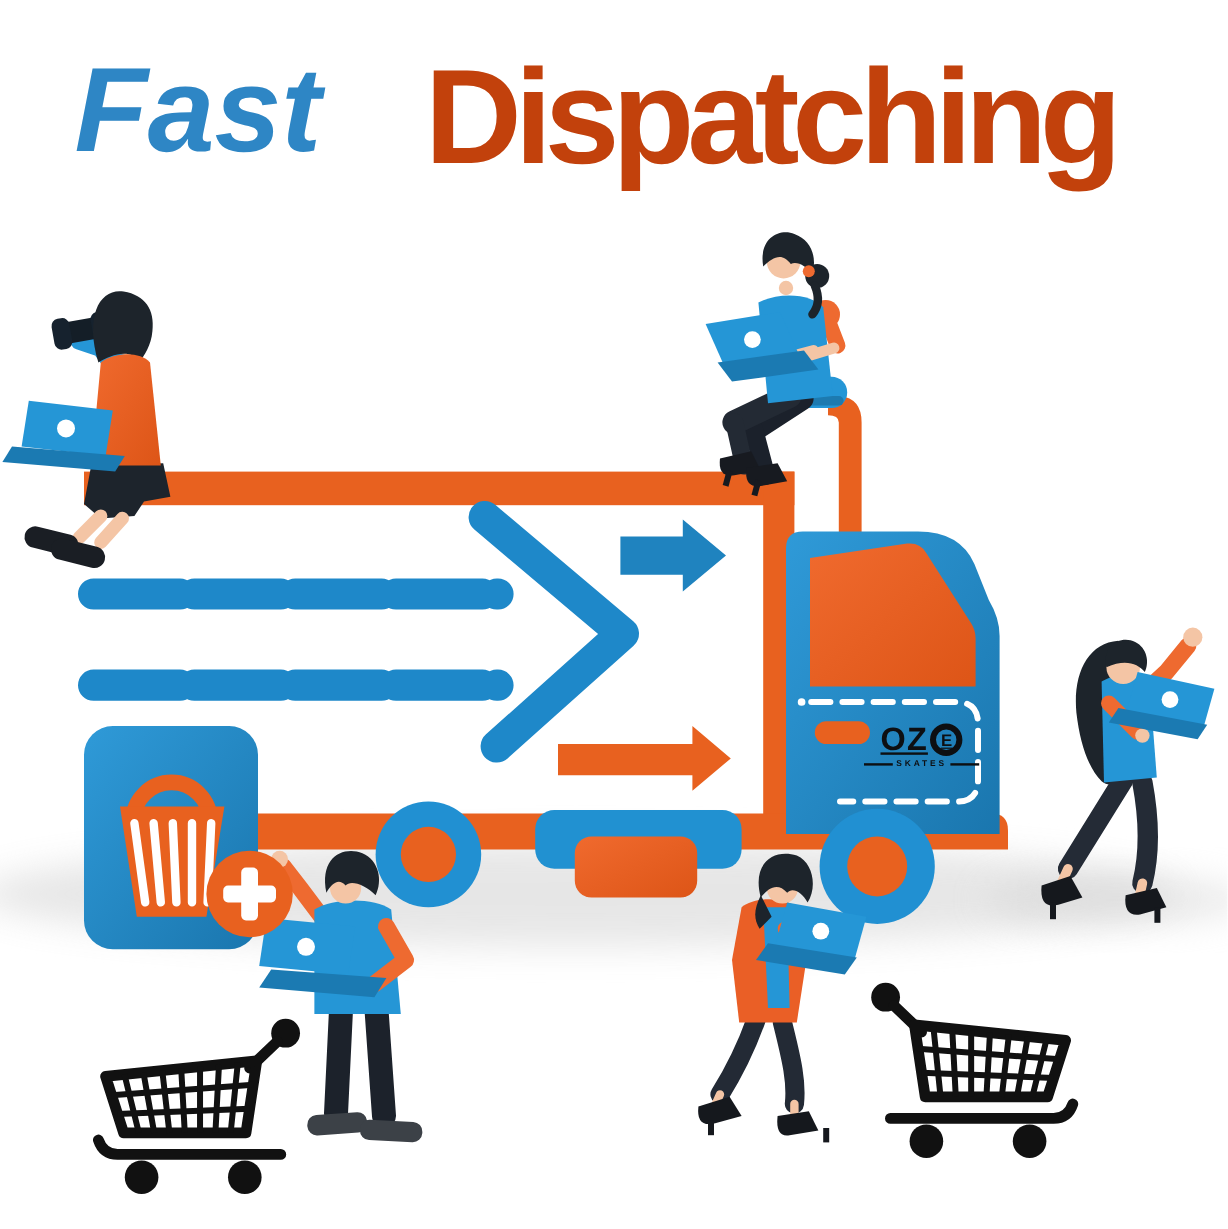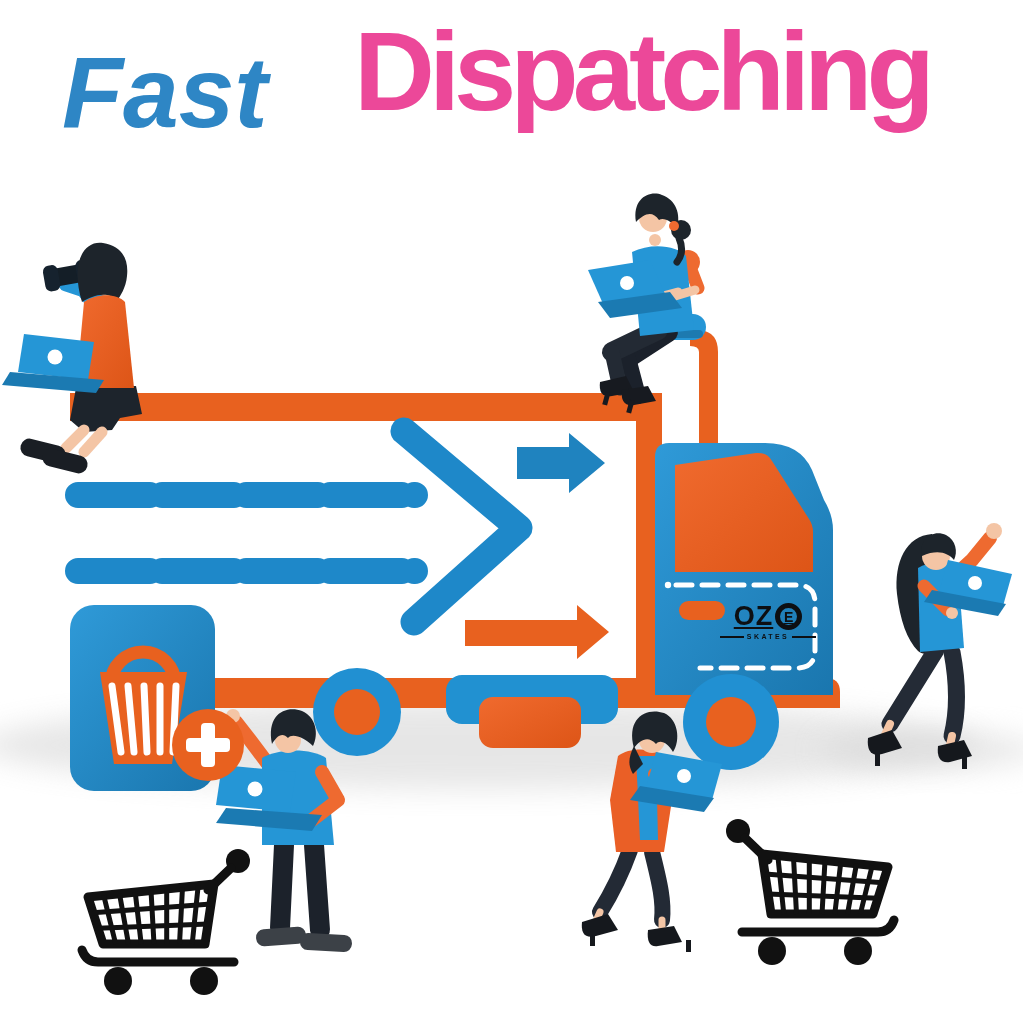--- a/index.html
+++ b/index.html
@@ -6,21 +6,21 @@
   .stage{
     position:relative;width:1023px;height:1024px;overflow:hidden;background:#ffffff;
     font-family:"Liberation Sans", sans-serif;
   }
   .stage svg{position:absolute;left:0;top:0;}
   .title-word{position:absolute;line-height:1;font-weight:bold;white-space:nowrap;}
   .title-fast{
     left:62px;top:42px;font-size:100px;font-style:italic;color:#2e86c5;letter-spacing:0px;
   }
   .title-dispatching{
-    left:354px;top:16px;font-size:112px;color:#ec4899;letter-spacing:-6px;
+    left:354px;top:42px;font-size:112px;color:#c2410c;letter-spacing:-6px;
   }
   .logo{
     position:absolute;left:720px;top:603px;width:96px;text-align:center;color:#0d0f12;
   }
   .logo-row{display:flex;align-items:center;justify-content:center;text-decoration:underline;}
   .logo-oz{font-weight:bold;font-size:27px;letter-spacing:1px;line-height:1;}
   .logo-e{
     display:inline-flex;align-items:center;justify-content:center;
     width:17px;height:17px;border:5px solid #0d0f12;border-radius:50%;
     font-size:14px;font-weight:bold;margin-left:2px;line-height:1;

